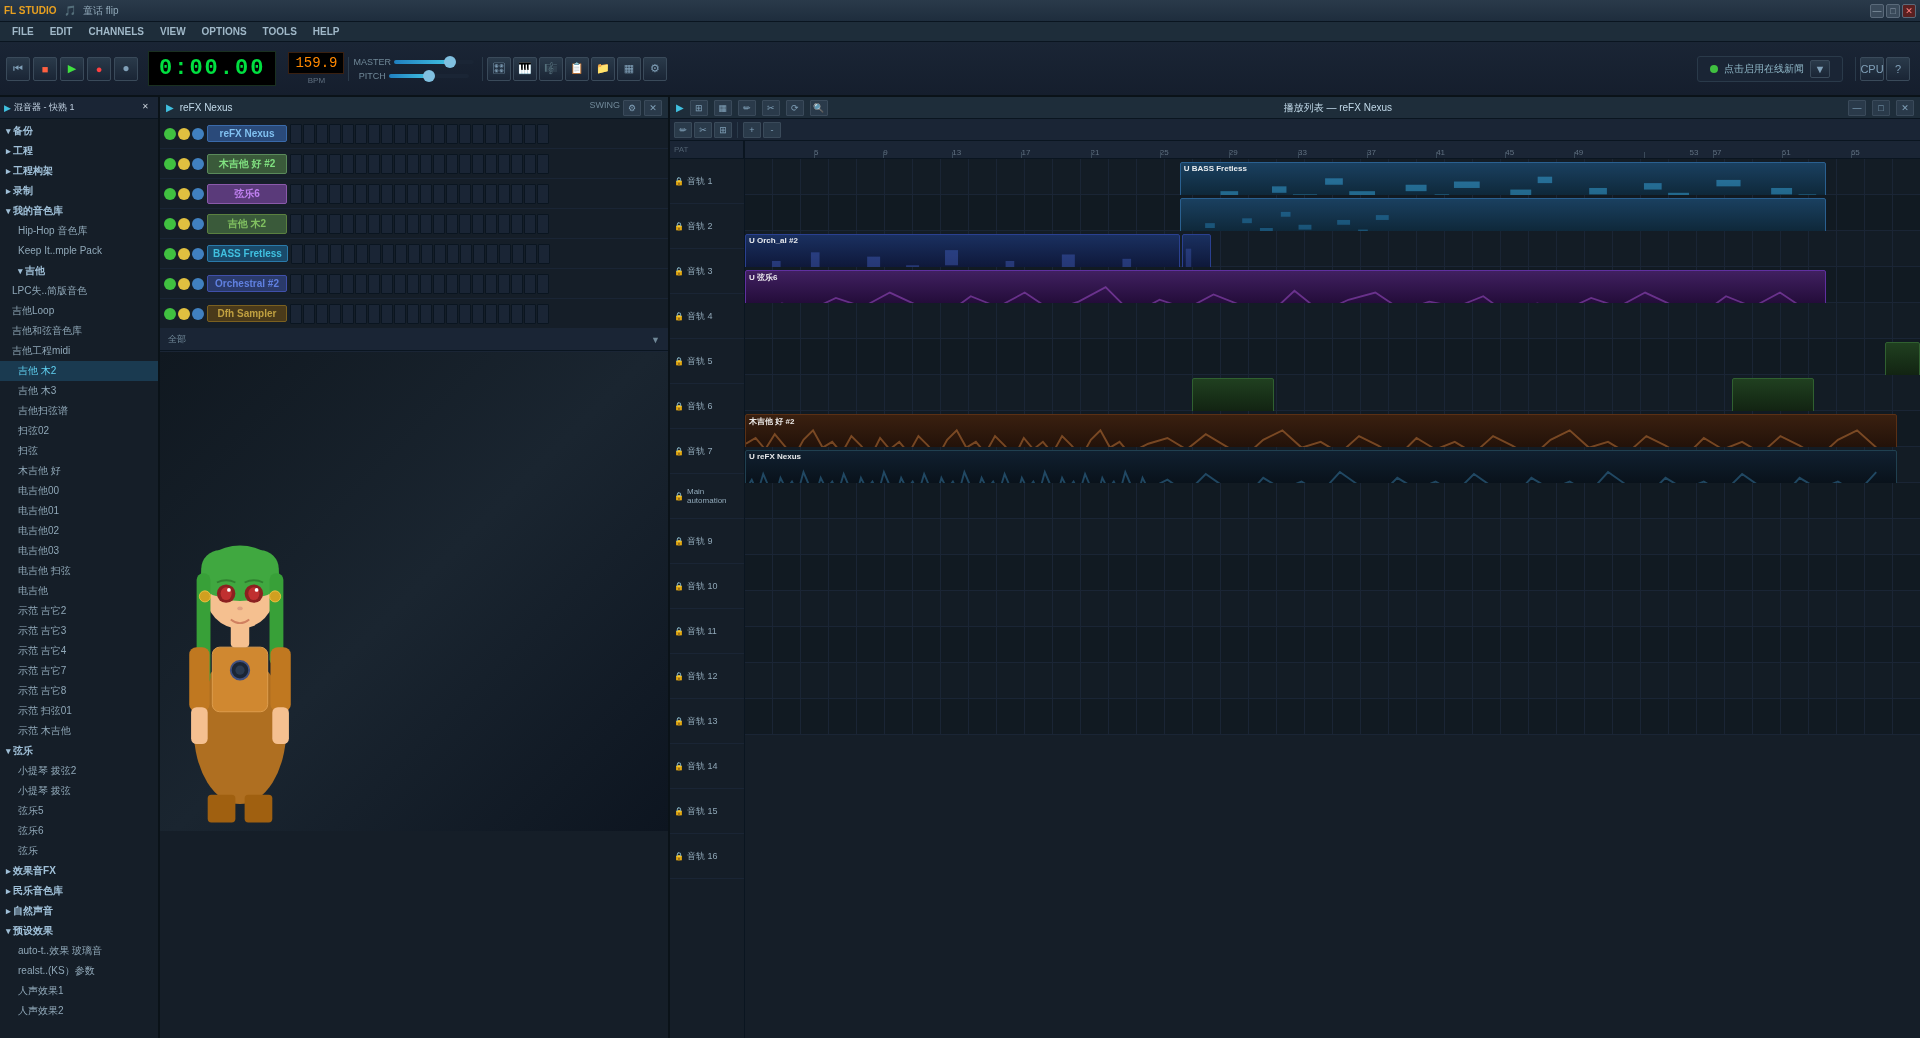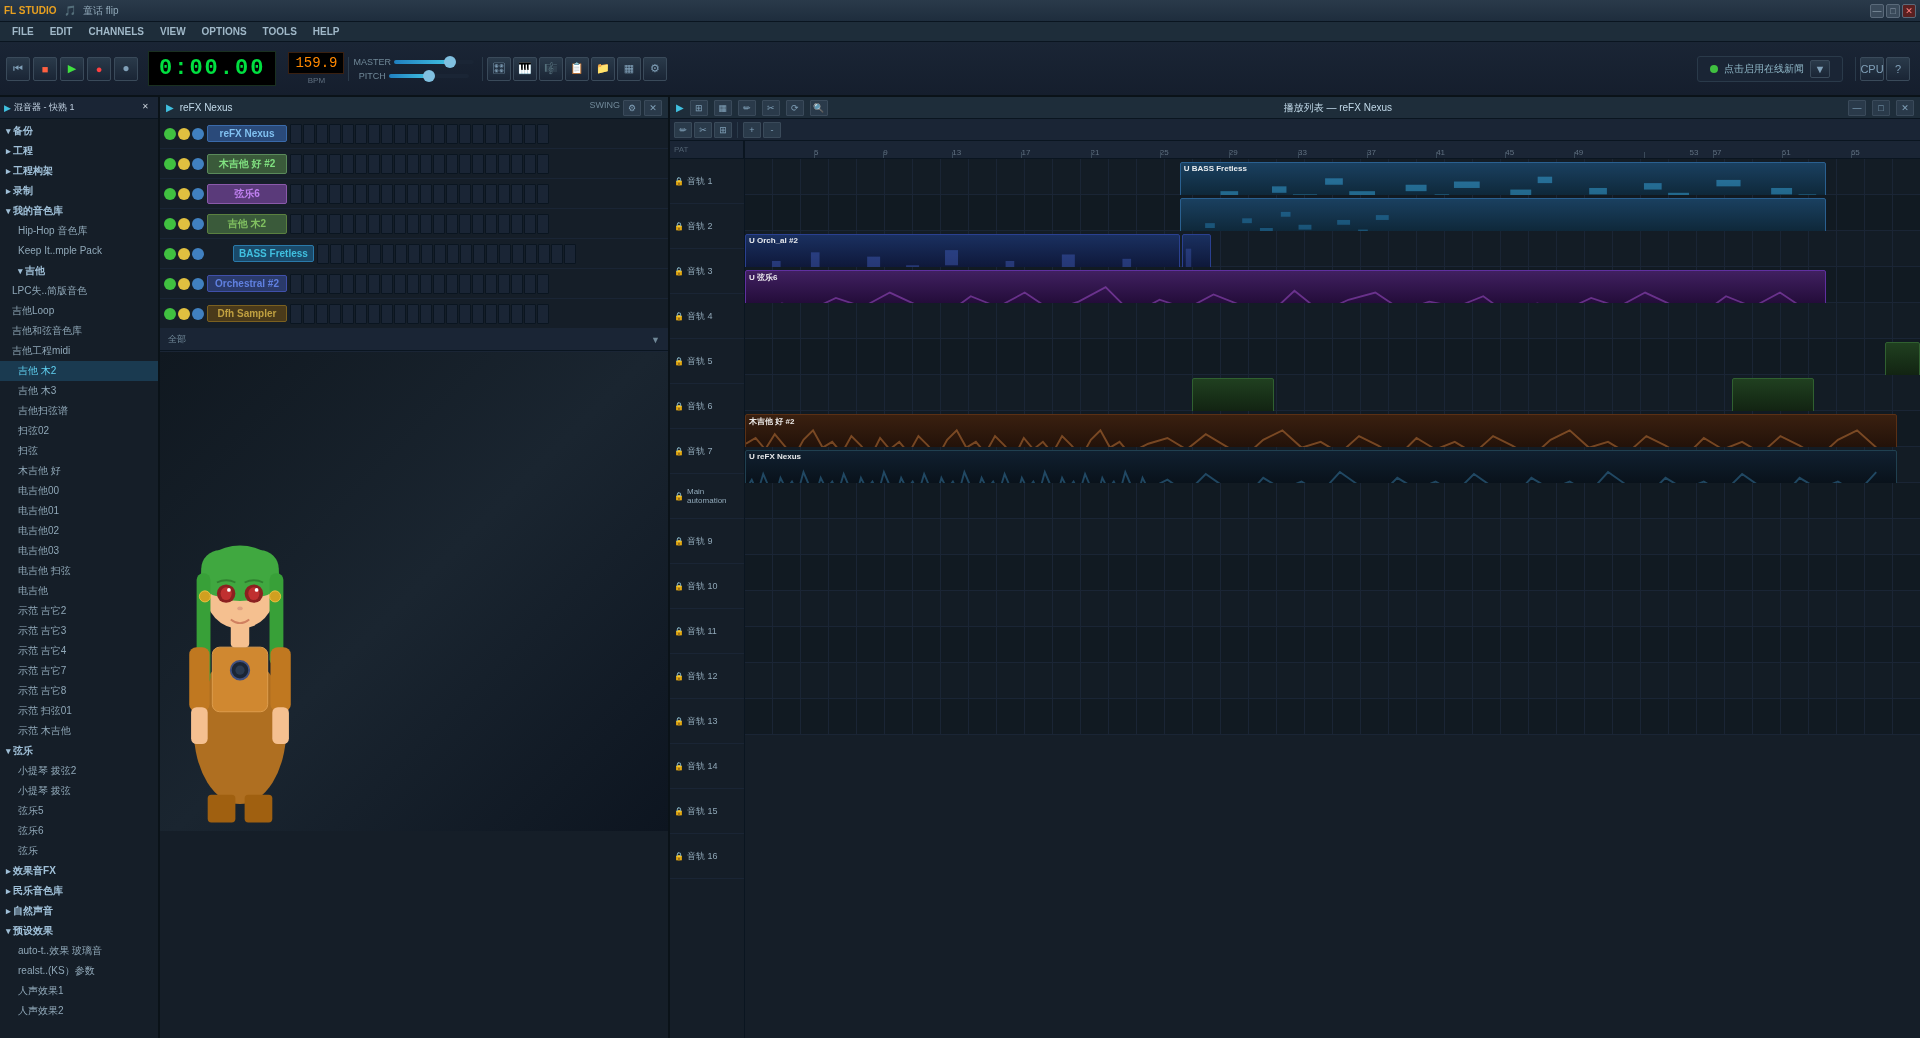--- a/index.html
+++ b/index.html
@@ -736,21 +736,21 @@
             <div class="ch-pad off"></div>
         </div>
       </div>
 
       <div class="channel-row">
         <div class="ch-buttons">
           <button class="ch-btn green"></button>
           <button class="ch-btn yellow"></button>
           <button class="ch-btn blue"></button>
         </div>
-        <div class="ch-name" style="background:#1a4a6a;color:#40c0e0;border:1px solid #2a7aaa;margin-left:26px;">BASS Fretless</div>
+        <div class="ch-name" style="background:#1a4a6a;color:#40c0e0;border:1px solid #2a7aaa;">BASS Fretless</div>
         <div class="ch-pads">
           <div class="ch-pad off"></div>
             <div class="ch-pad off"></div>
             <div class="ch-pad off"></div>
             <div class="ch-pad off"></div>
             <div class="ch-pad off"></div>
             <div class="ch-pad off"></div>
             <div class="ch-pad off"></div>
             <div class="ch-pad off"></div>
             <div class="ch-pad off"></div>

